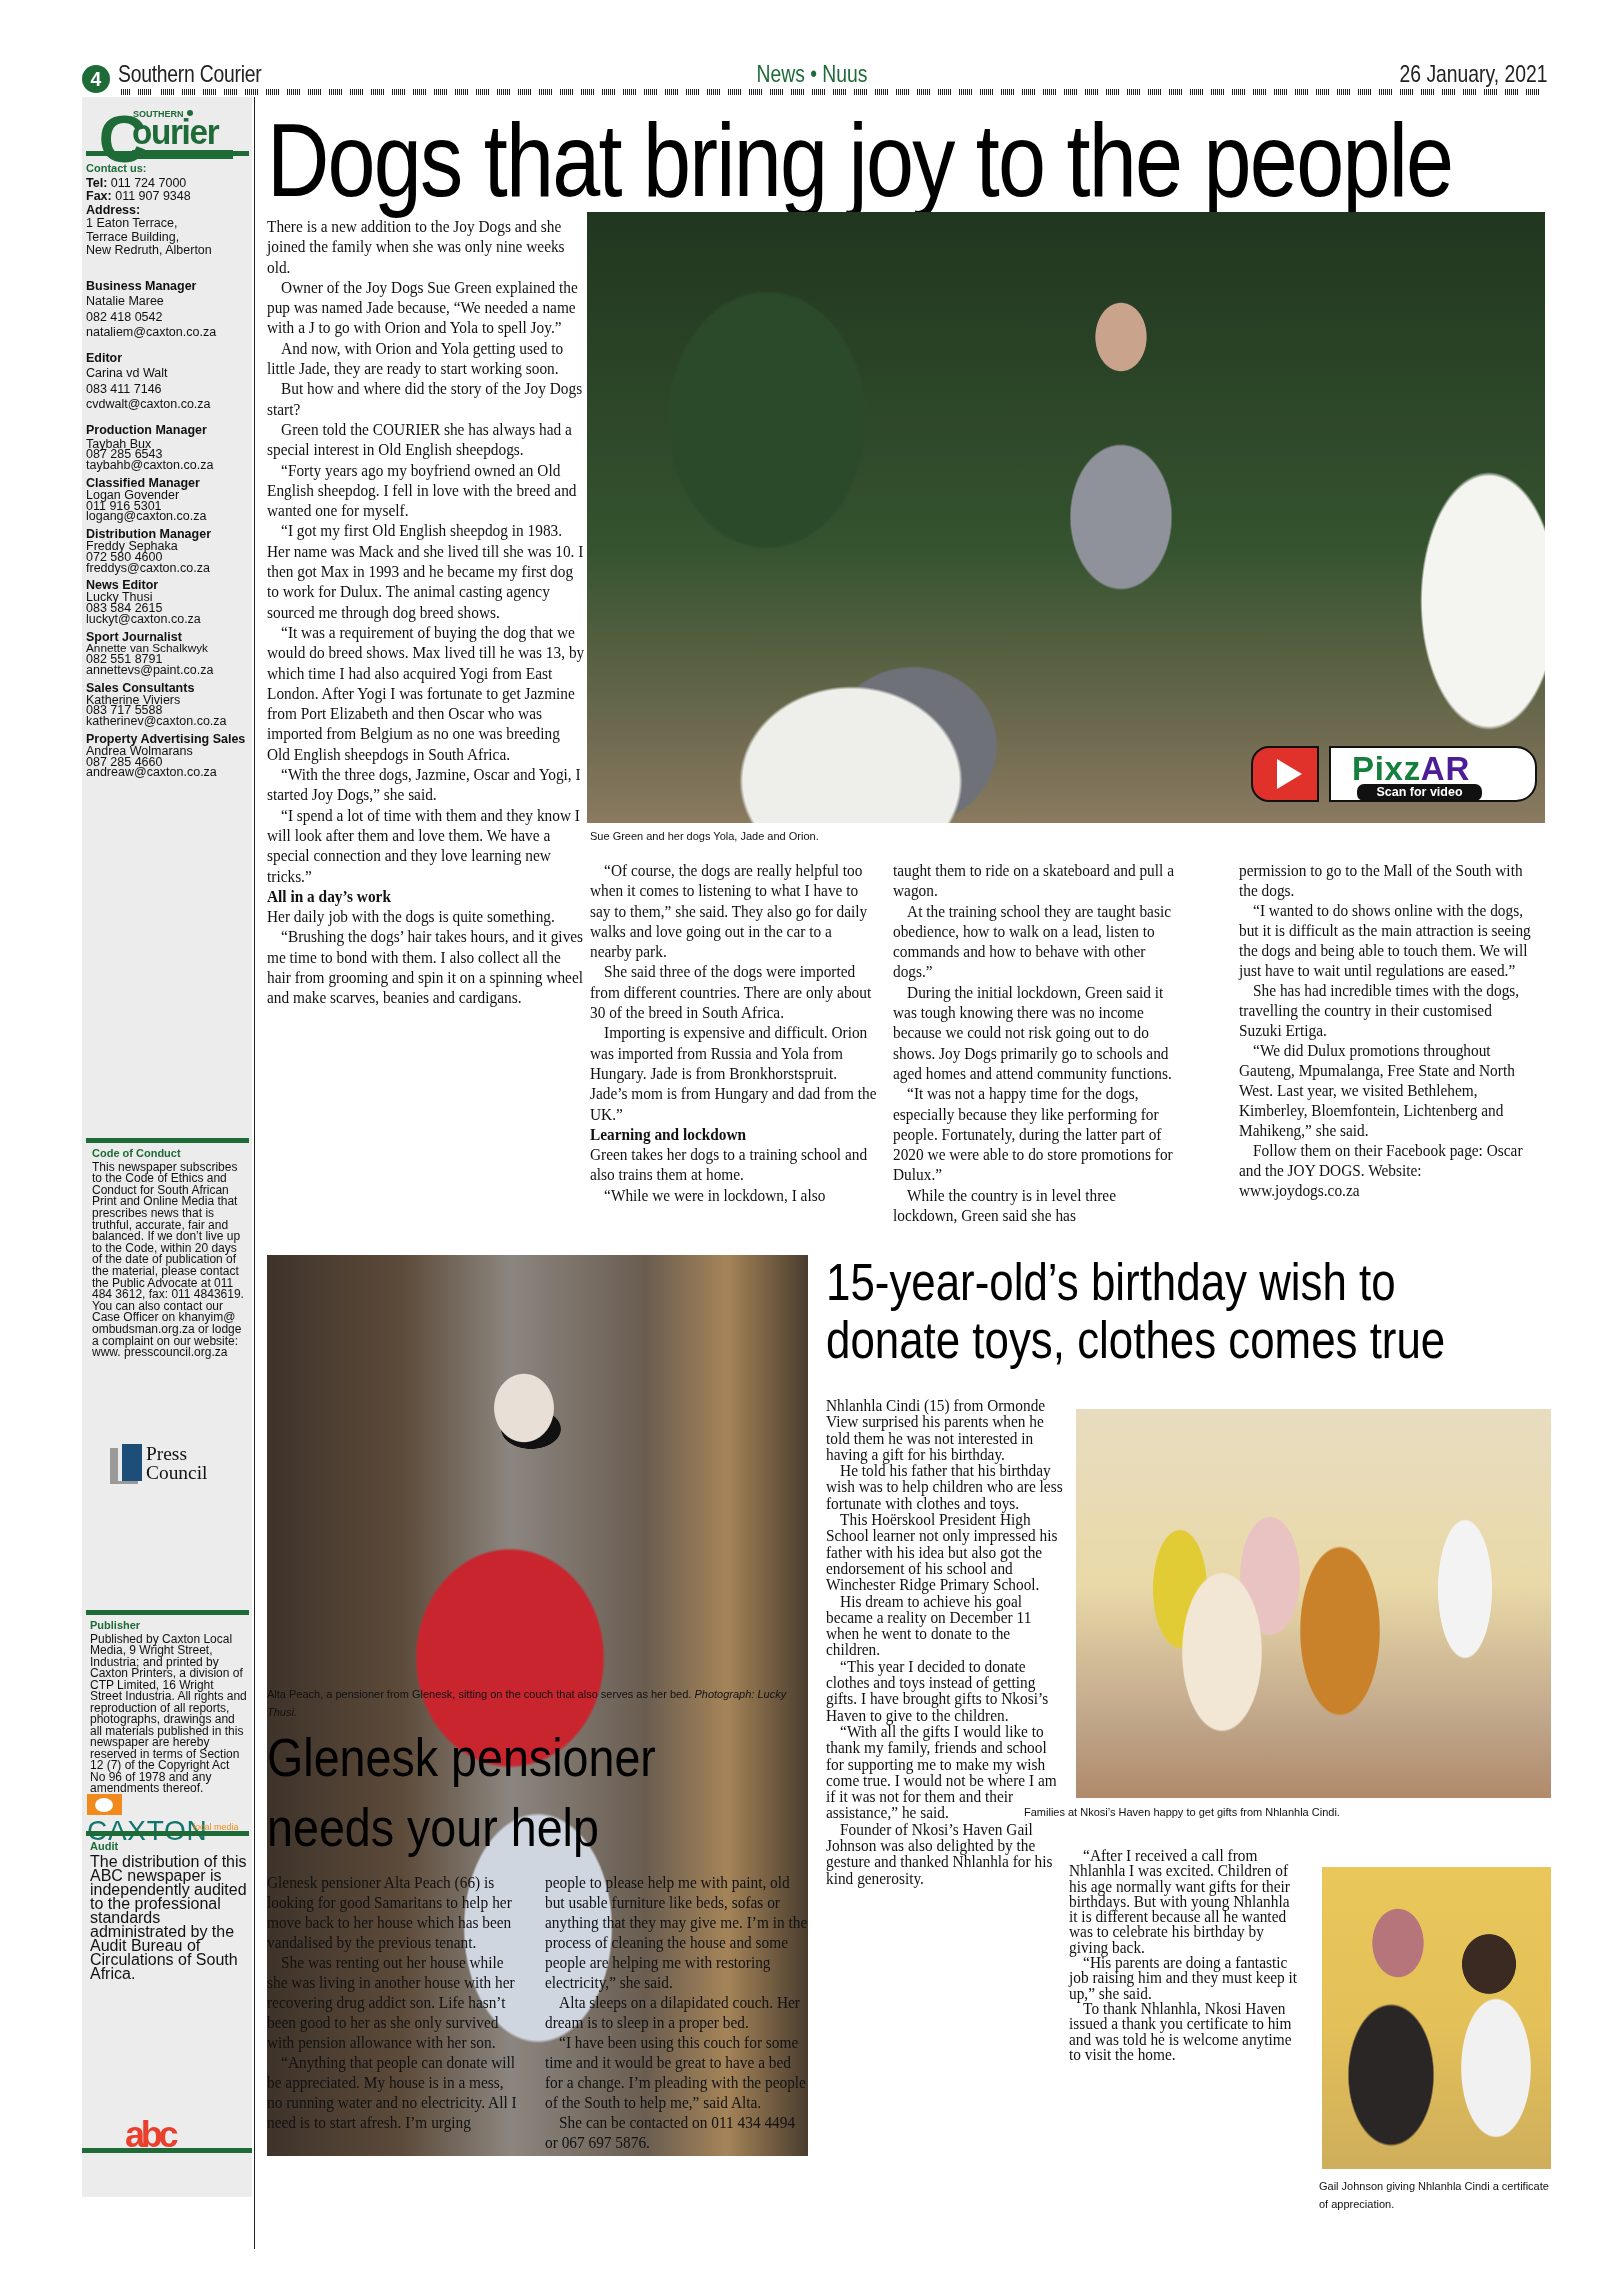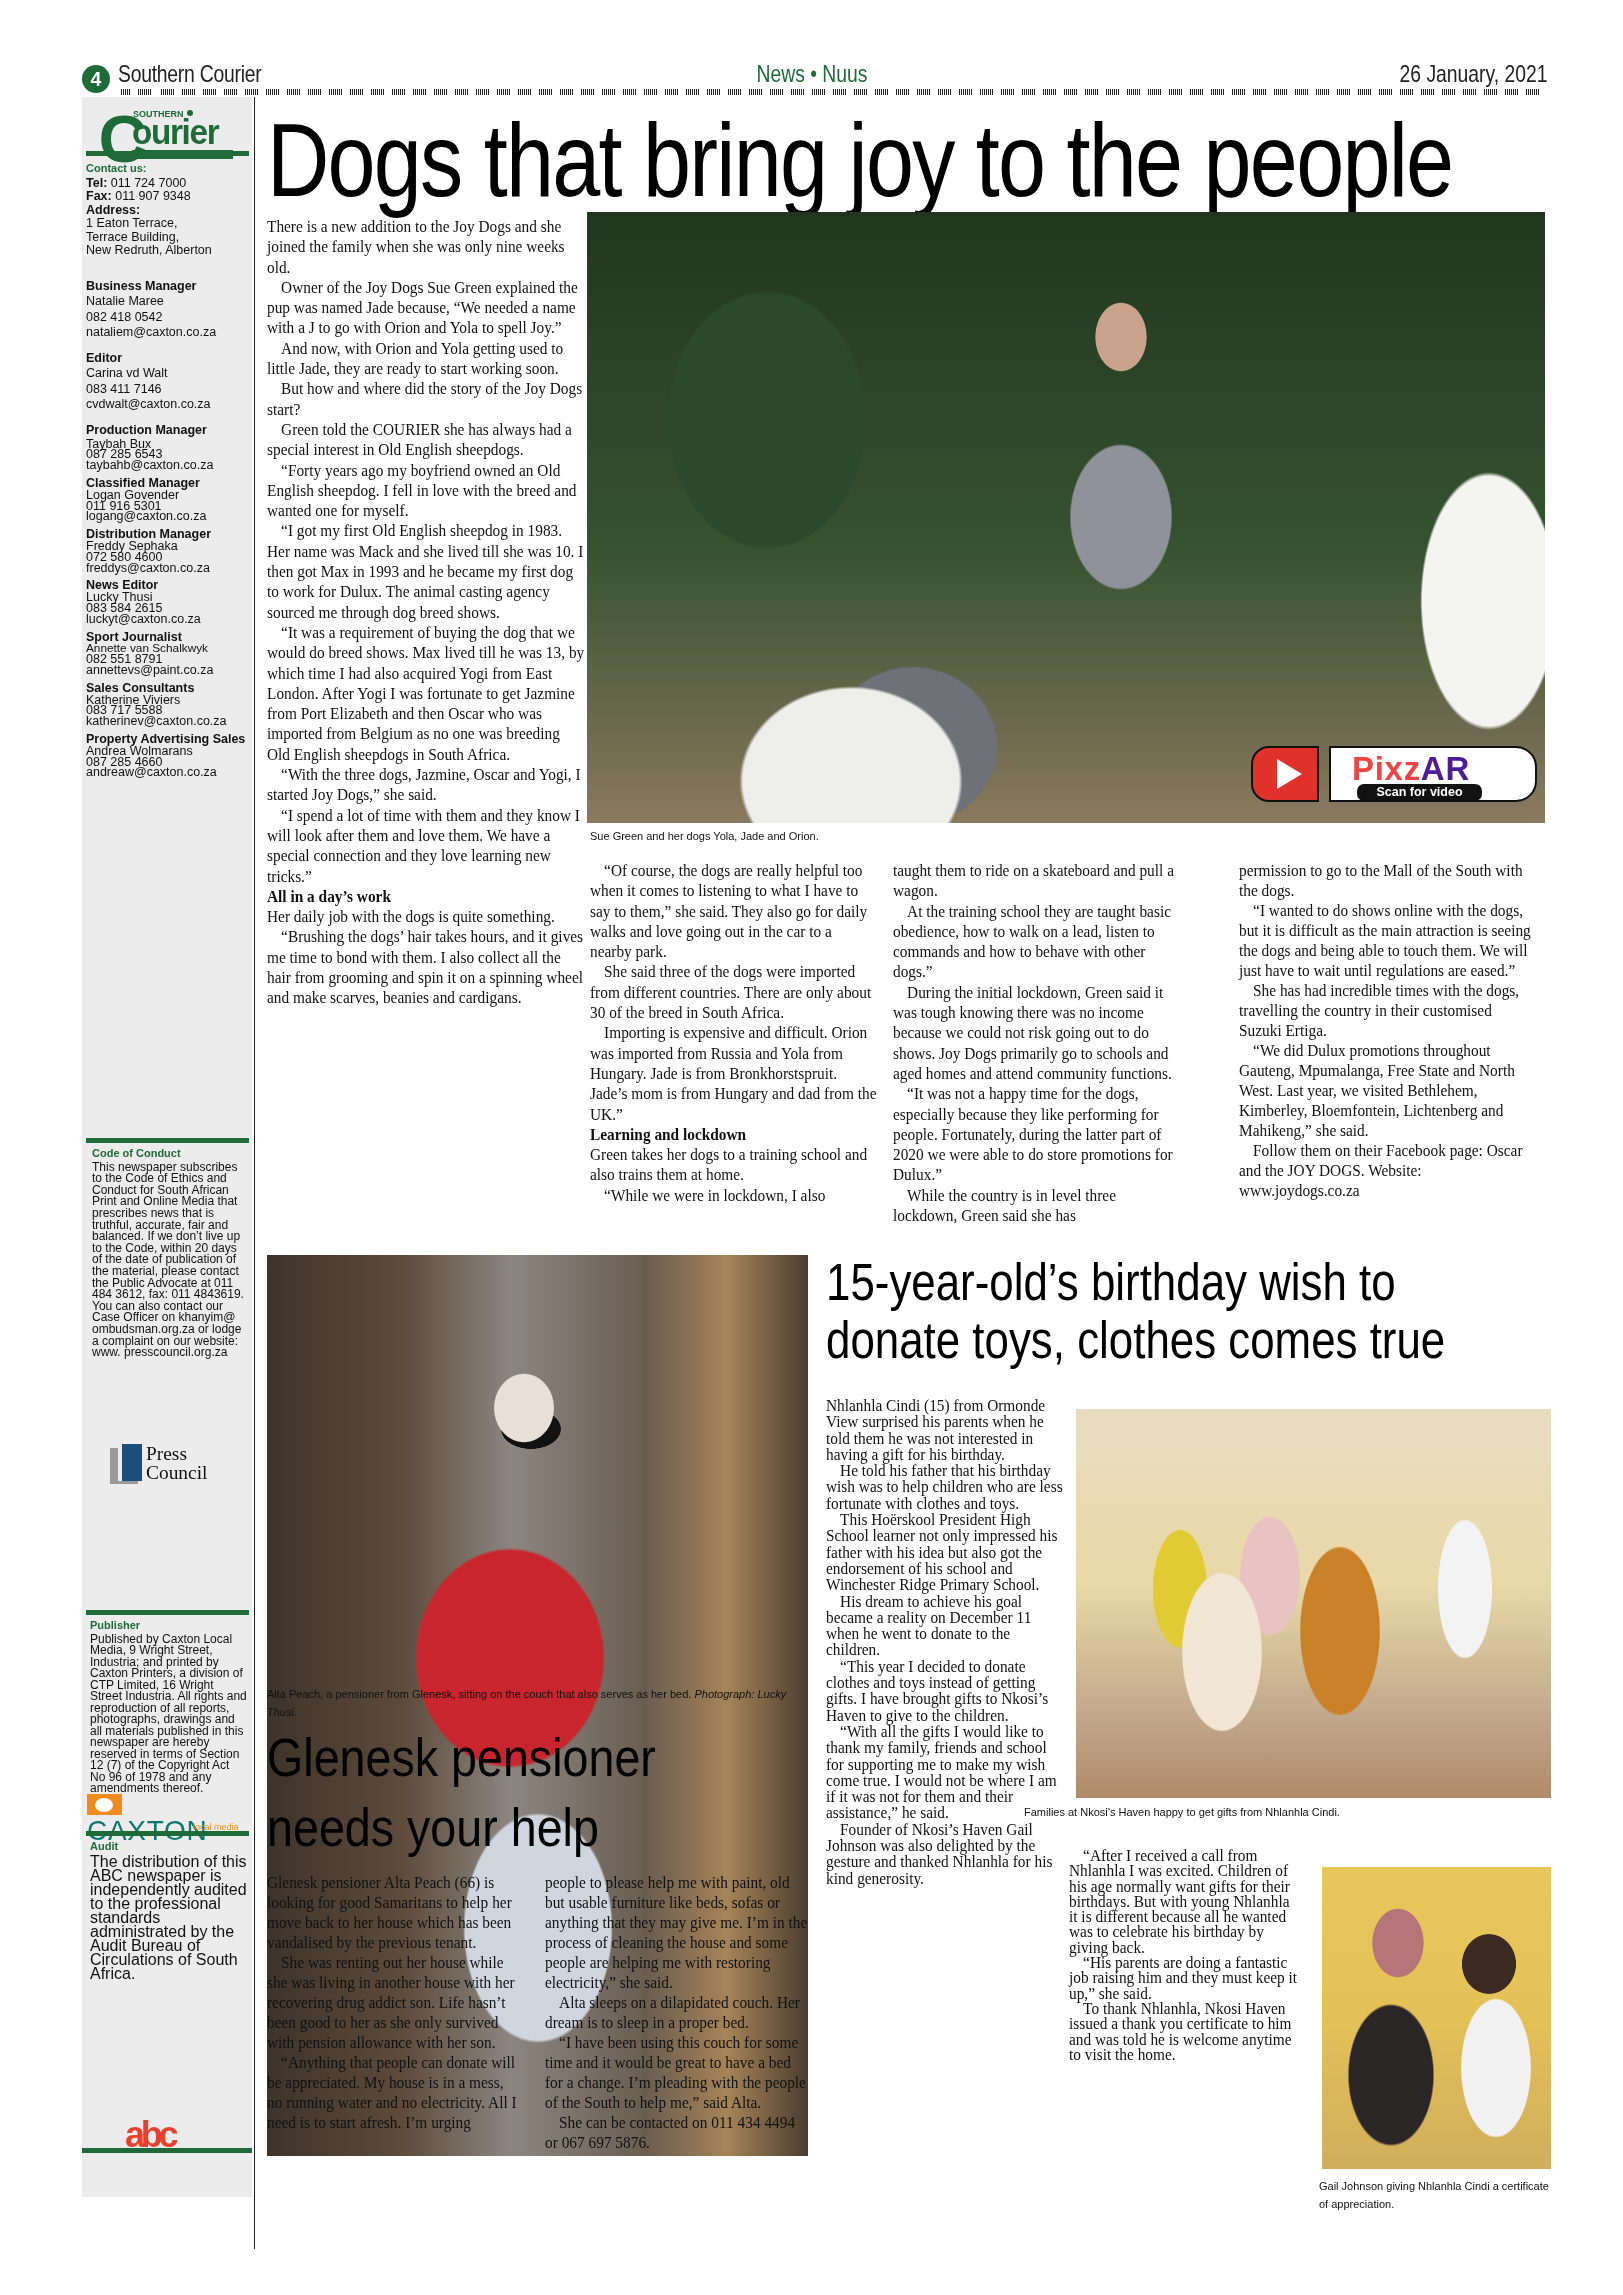--- a/index.html
+++ b/index.html
@@ -72,21 +72,21 @@
       radial-gradient(ellipse 118px 111px at 326px 534px, #6e7178 0 70%, transparent 72%),
       radial-gradient(ellipse 83px 118px at 534px 305px, #8f929a 0 60%, transparent 62%),
       radial-gradient(ellipse 42px 56px at 534px 125px, #c9a38b 0 60%, transparent 62%),
       radial-gradient(ellipse 139px 180px at 180px 208px, #2b4a2a 0 70%, transparent 72%),
       linear-gradient(180deg, #21361f 0%, #35532f 55%, #6e6a4f 85%, #8a7a60 100%); }
   .pixzar { position: absolute; left: 1251px; top: 746px; width: 290px; height: 60px; }
   .pixzar-play { position: absolute; left: 0; top: 0; width: 68px; height: 56px; background: #e0312a; border: 2.8px solid #111; border-radius: 18px 0 0 18px; }
   .pixzar-play::after { content: ""; position: absolute; left: 23.6px; top: 11px; border-left: 25px solid #fff; border-top: 15.3px solid transparent; border-bottom: 15.3px solid transparent; }
   .pixzar-box { position: absolute; left: 78px; top: 0; width: 208px; height: 56px; background: #fff; border: 2.8px solid #111; border-radius: 0 21px 21px 0; }
   .pixzar-word { position: absolute; left: 21px; top: 1.4px; font-family: "Liberation Sans", sans-serif; font-weight: bold; font-size: 33px; line-height: 39px; letter-spacing: 0.7px; }
-  .pixzar-pixz { color: #ef4444; }
+  .pixzar-pixz { color: #15803d; }
   .pixzar-ar { color: #4c1d95; }
   .pixzar-scan { position: absolute; left: 26px; top: 36px; width: 125px; height: 16.7px; background: #111; color: #fff; border-radius: 7px; font-family: "Liberation Sans", sans-serif; font-weight: bold; font-size: 12.5px; line-height: 16.7px; text-align: center; }
 
   .photo-pensioner { left: 267px; top: 1255px; width: 541px; height: 901px;
     background:
       radial-gradient(ellipse 49px 56px at 257px 153px, #e8e0d6 0 60%, transparent 62%),
       radial-gradient(ellipse 42px 28px at 264px 174px, #111 0 70%, transparent 72%),
       radial-gradient(ellipse 132px 153px at 243px 403px, #c9252e 0 70%, transparent 72%),
       radial-gradient(ellipse 104px 160px at 271px 673px, #cfd6e0 0 70%, transparent 72%),
       linear-gradient(90deg, #3e332a 0%, #5d4b3a 25%, #8c8680 45%, #6a5d50 70%, #a58458 85%, #4a3d2f 100%); }

